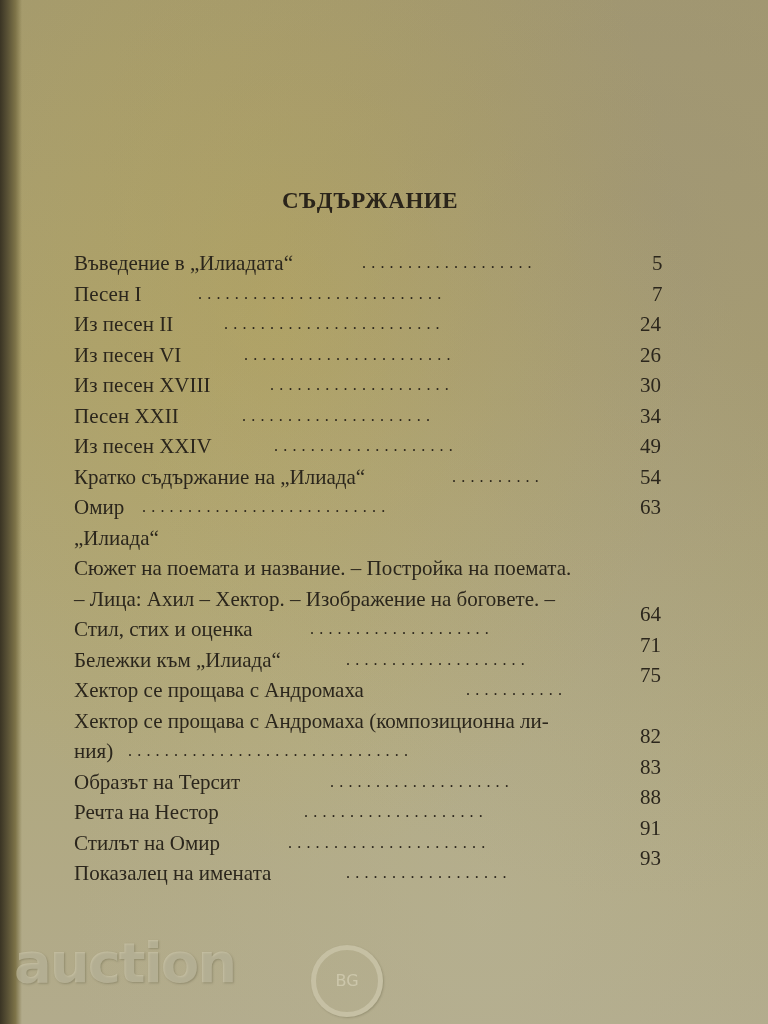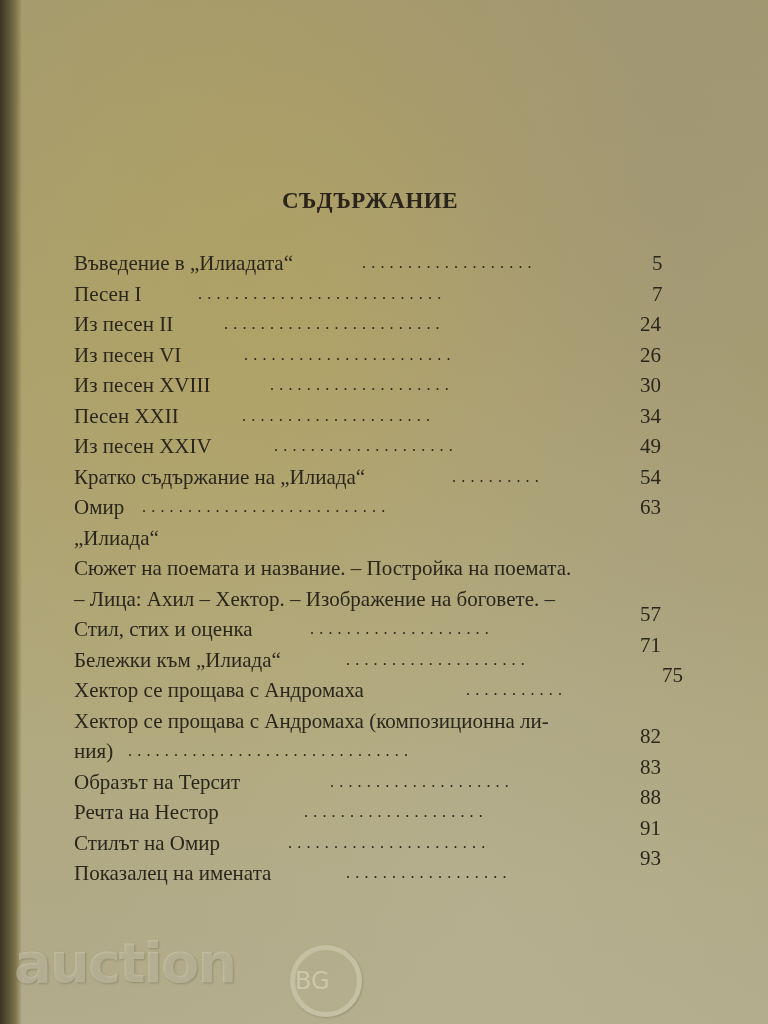--- a/index.html
+++ b/index.html
@@ -84,31 +84,32 @@
       top: 930px;
       font-family: "DejaVu Sans", "Liberation Sans", sans-serif;
       font-weight: bold;
       font-size: 56px;
       letter-spacing: -2px;
       color: rgba(220,215,190,0.45);
       text-shadow: 1px 1px 2px rgba(90,85,60,0.35);
     }
     .watermark-badge {
       position: absolute;
-      left: 290px;
+      left: 311px;
       top: 945px;
       width: 62px;
       height: 62px;
       border-radius: 50%;
       border: 5px solid rgba(220,215,190,0.45);
       box-shadow: 1px 1px 2px rgba(90,85,60,0.3);
       color: rgba(220,215,190,0.6);
       font-family: "DejaVu Sans", "Liberation Sans", sans-serif;
-      font-size: 24px;
+      font-size: 16px;
       line-height: 62px;
+      text-align: center;
       box-sizing: content-box;
     }
   </style>
 </head>
 <body>
 
 <div class="page">
   <div class="page-edge"></div>
 
   <div class="title">СЪДЪРЖАНИЕ</div>
@@ -177,34 +178,34 @@
       <span class="label">Сюжет на поемата и название. – Постройка на поемата.</span>
     </div>
 
     <div class="row">
       <span class="label">– Лица: Ахил – Хектор. – Изображение на боговете. –</span>
     </div>
 
     <div class="row">
       <span class="label">Стил, стих и оценка</span>
       <span class="dots" style="left:236px">....................</span>
-      <span class="num up" style="left:566px">57</span>
+      <span class="num up" style="left:566px">64</span>
     </div>
 
     <div class="row">
       <span class="label">Бележки към „Илиада“</span>
       <span class="dots" style="left:272px">....................</span>
       <span class="num up" style="left:566px">71</span>
     </div>
 
 
     <div class="row">
       <span class="label">Хектор се прощава с Андромаха</span>
       <span class="dots" style="left:392px">...........</span>
-      <span class="num up" style="left:588px">75</span>
+      <span class="num up" style="left:566px">75</span>
     </div>
 
     <div class="row">
       <span class="label">Хектор се прощава с Андромаха (композиционна ли-</span>
     </div>
 
     <div class="row">
       <span class="label">ния)</span>
       <span class="dots" style="left:54px">...............................</span>
       <span class="num up" style="left:566px">82</span>

